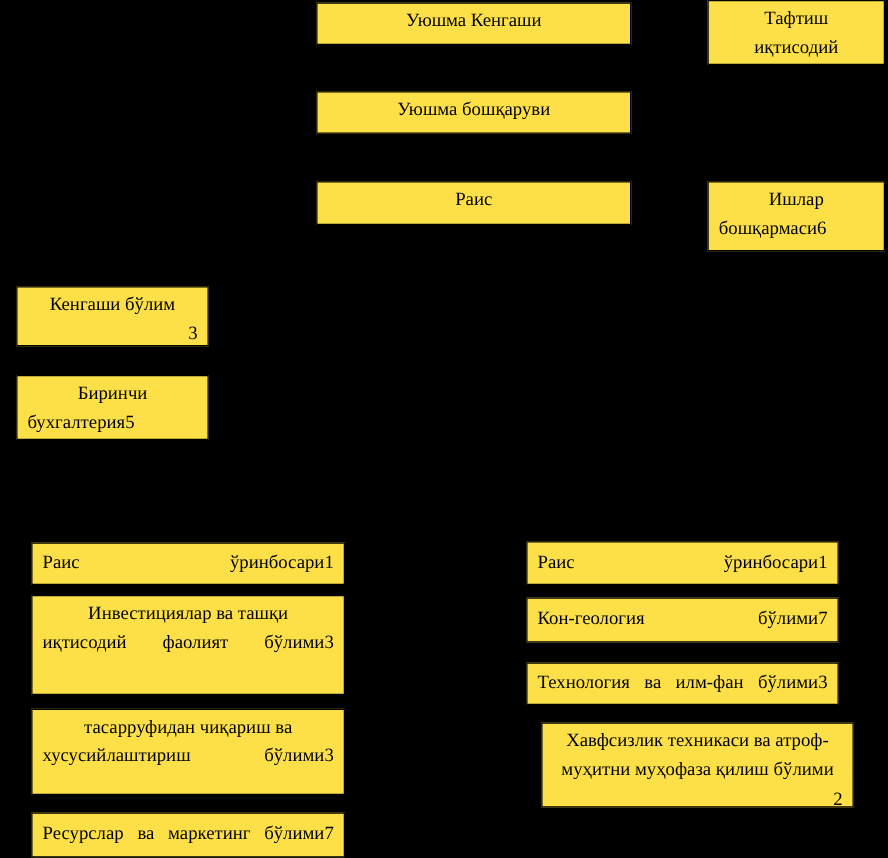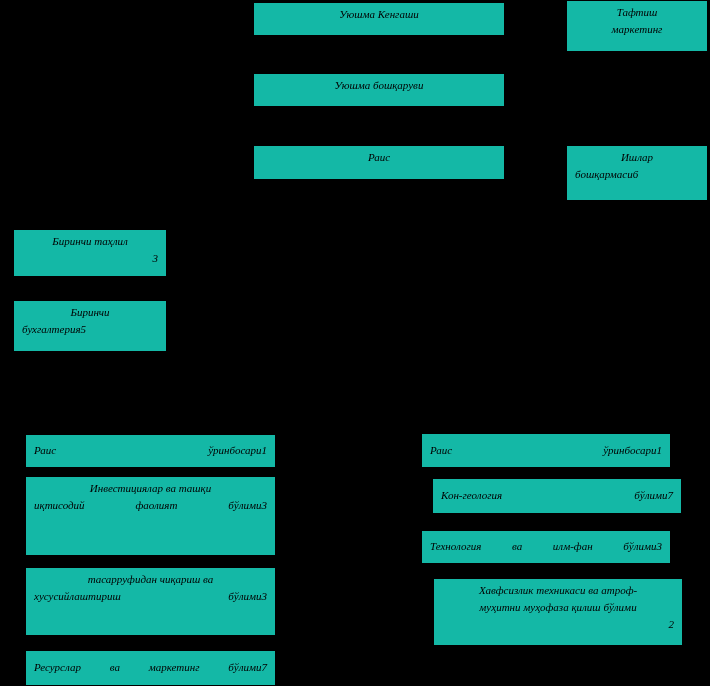--- a/index.html
+++ b/index.html
@@ -11,30 +11,29 @@
     position: relative;
     width: 710px;
     height: 686px;
     background: #000000;
     overflow: hidden;
     font-family: "Liberation Serif", "DejaVu Serif", serif;
   }
   .node {
     position: absolute;
     box-sizing: border-box;
-    background: #14b8a6;
+    background: #fde047;
     color: #000000;
     border: 1px solid #000000;
-    font-size: 11px;
+    font-size: 15px;
     line-height: 1.55;
     padding: 3px 8px 3px 8px;
     display: flex;
     flex-direction: column;
     justify-content: flex-start;
-    font-style: italic;
   }
   .node .lines {
     display: block;
     width: 100%;
   }
   .node .ln {
     display: block;
     white-space: pre;
   }
   .ctr { text-align: center; }
@@ -52,21 +51,21 @@
 
   <div class="node" style="left:253px; top:2px; width:252px; height:34px;">
     <span class="lines">
       <span class="ln ctr">Уюшма Кенгаши</span>
     </span>
   </div>
 
   <div class="node" style="left:566px; top:0px; width:142px; height:52px;">
     <span class="lines">
       <span class="ln ctr">Тафтиш</span>
-      <span class="ln ctr">маркетинг</span>
+      <span class="ln ctr">иқтисодий</span>
     </span>
   </div>
 
   <div class="node" style="left:253px; top:73px; width:252px; height:34px;">
     <span class="lines">
       <span class="ln ctr">Уюшма бошқаруви</span>
     </span>
   </div>
 
   <div class="node" style="left:253px; top:145px; width:252px; height:35px;">
@@ -77,21 +76,21 @@
 
   <div class="node" style="left:566px; top:145px; width:142px; height:56px;">
     <span class="lines">
       <span class="ln ctr">Ишлар</span>
       <span class="ln just"><span>бошқармаси</span><span>6</span></span>
     </span>
   </div>
 
   <div class="node" style="left:13px; top:229px; width:154px; height:48px;">
     <span class="lines">
-      <span class="ln ctr">Биринчи таҳлил</span>
+      <span class="ln ctr">Кенгаши бўлим</span>
       <span class="ln rgt">3</span>
     </span>
   </div>
 
   <div class="node" style="left:13px; top:300px; width:154px; height:52px;">
     <span class="lines">
       <span class="ln ctr">Биринчи</span>
       <span class="ln just"><span>бухгалтерия</span><span>5</span></span>
     </span>
   </div>
@@ -121,21 +120,21 @@
       <span class="ln just"><span>Ресурслар ва маркетинг бўлими</span><span>7</span></span>
     </span>
   </div>
 
   <div class="node vcenter" style="left:421px; top:433px; width:250px; height:35px;">
     <span class="lines">
       <span class="ln just"><span>Раис ўринбосари</span><span>1</span></span>
     </span>
   </div>
 
-  <div class="node vcenter" style="left:432px; top:478px; width:250px; height:36px;">
+  <div class="node vcenter" style="left:421px; top:478px; width:250px; height:36px;">
     <span class="lines">
       <span class="ln just"><span>Кон-геология бўлими</span><span>7</span></span>
     </span>
   </div>
 
   <div class="node vcenter" style="left:421px; top:530px; width:250px; height:34px;">
     <span class="lines">
       <span class="ln just"><span>Технология ва илм-фан бўлими</span><span>3</span></span>
     </span>
   </div>

